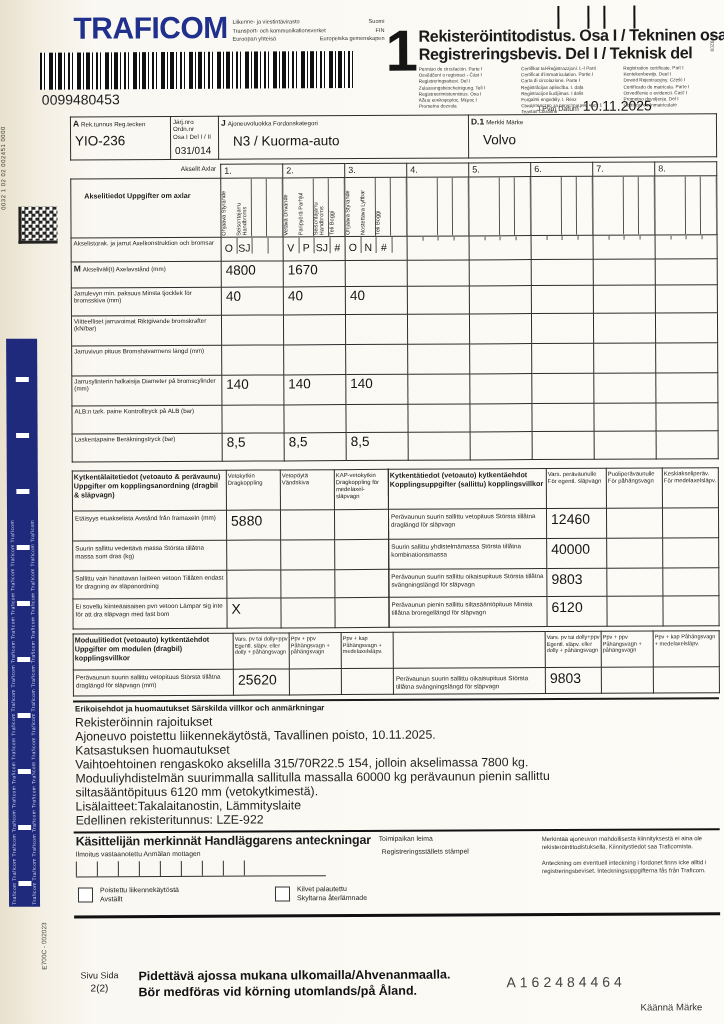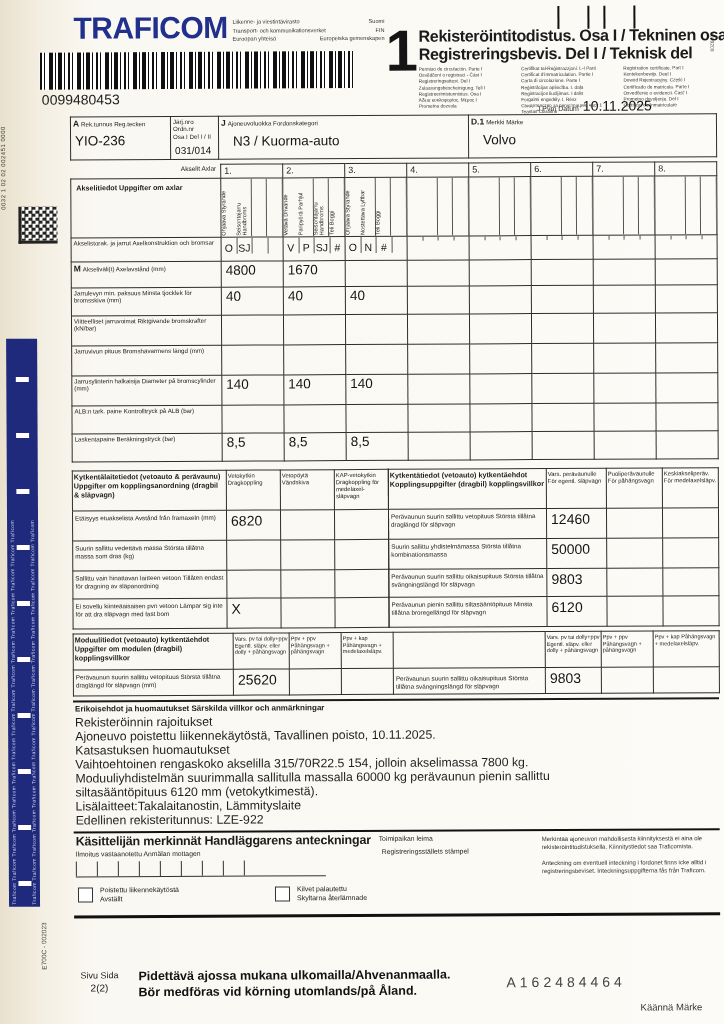--- a/index.html
+++ b/index.html
@@ -63,21 +63,21 @@
   .val{font-size:13.5px;color:#141414;padding:1px 3px 0 4px;}
 
   
   .idrow td{height:42px;}
   .idrow .val{padding-top:4px;}
 
   
   .axle td{border-color:#2e2e2e;}
   .axle .hnum{font-size:9px;padding:0 0 0 3px;height:13px;line-height:12px;}
   .axle .corner{border:none;background:transparent;text-align:right;font-size:6.5px;padding-right:4px;}
-  .axle .sect{font-size:7.2px;font-weight:700;line-height:1.2;padding:5px;}
+  .axle .sect{font-size:7.2px;font-weight:700;line-height:1.2;padding:13px;}
   .subs,.cons{display:flex;height:100%;}
   .subs span,.cons span{flex:1;min-width:0;}
   .subs span + span,.cons span + span{border-left:1px solid #555;}
   .rot{height:56px;writing-mode:vertical-rl;transform:rotate(180deg);font-size:5.6px;line-height:1.05;
     color:#222;padding:1px 0;display:block;}
   .cons span{text-align:center;font-size:10.5px;padding-top:4px;color:#141414;}
   .axle .rowh26{height:26px;} .axle .rowh28{height:28px;} .axle .rowh30{height:30px;}
 
   
   .duo{display:flex;margin-top:8px;}
@@ -583,21 +583,21 @@
         <tbody>
             <tr style="height:40px">
           <td class="ctitle">Kytkentälaitetiedot (vetoauto &amp; perävaunu) Uppgifter om kopplingsanordning (dragbil &amp; släpvagn)</td>
           <td class="chead">Vetokytkin Dragkoppling</td>
           <td class="chead">Vetopöytä Vändskiva</td>
           <td class="chead">KAP-vetokytkin Dragkoppling för medelaxel-släpvagn</td>
         </tr>
         <tr class="h30">
           <td class="crow-lbl">Etäisyys etuakselista Avstånd från framaxeln (mm)</td>
           <td>
-                <div class="cval">6820</div>
+                <div class="cval">5880</div>
               </td>
           <td>
                 <div class="cval"></div>
               </td>
           <td>
                 <div class="cval"></div>
               </td>
         </tr>
         <tr class="h30">
           <td class="crow-lbl">Suurin sallittu vedettävä massa Största tillåtna massa som dras (kg)</td>
@@ -639,41 +639,41 @@
         </table>
       <table style="width:330px;margin-left:-1px">
         <colgroup>
             <col style="width:158px">
             <col style="width:60px">
             <col style="width:56px">
             <col style="width:56px">
           </colgroup>
         <tbody>
             <tr style="height:40px">
-          <td class="ctitle">Kytkentätiedot (vetoauto) kytkentäehdot Kopplingsuppgifter (dragbil) kopplingsvillkor</td>
+          <td class="ctitle">Kytkentätiedot (vetoauto) kytkentäehdot Kopplingsuppgifter (sallittu) kopplingsvillkor</td>
           <td class="chead">Vars. perävaunulle För egentl. släpvagn</td>
           <td class="chead">Puoliperävaunulle För påhängsvagn</td>
           <td class="chead">Keskiakseliperäv. För medelaxelsläpv.</td>
         </tr>
         <tr class="h30">
           <td class="crow-lbl">Perävaunun suurin sallittu vetopituus Största tillåtna draglängd för släpvagn</td>
           <td>
                 <div class="cval">12460</div>
               </td>
           <td>
                 <div class="cval"></div>
               </td>
           <td>
                 <div class="cval"></div>
               </td>
         </tr>
         <tr class="h30">
           <td class="crow-lbl">Suurin sallittu yhdistelmämassa Största tillåtna kombinationsmassa</td>
           <td>
-                <div class="cval">50000</div>
+                <div class="cval">40000</div>
               </td>
           <td>
                 <div class="cval"></div>
               </td>
           <td>
                 <div class="cval"></div>
               </td>
         </tr>
         <tr class="h28">
           <td class="crow-lbl">Perävaunun suurin sallittu oikaisupituus Största tillåtna svängningslängd för släpvagn</td>

